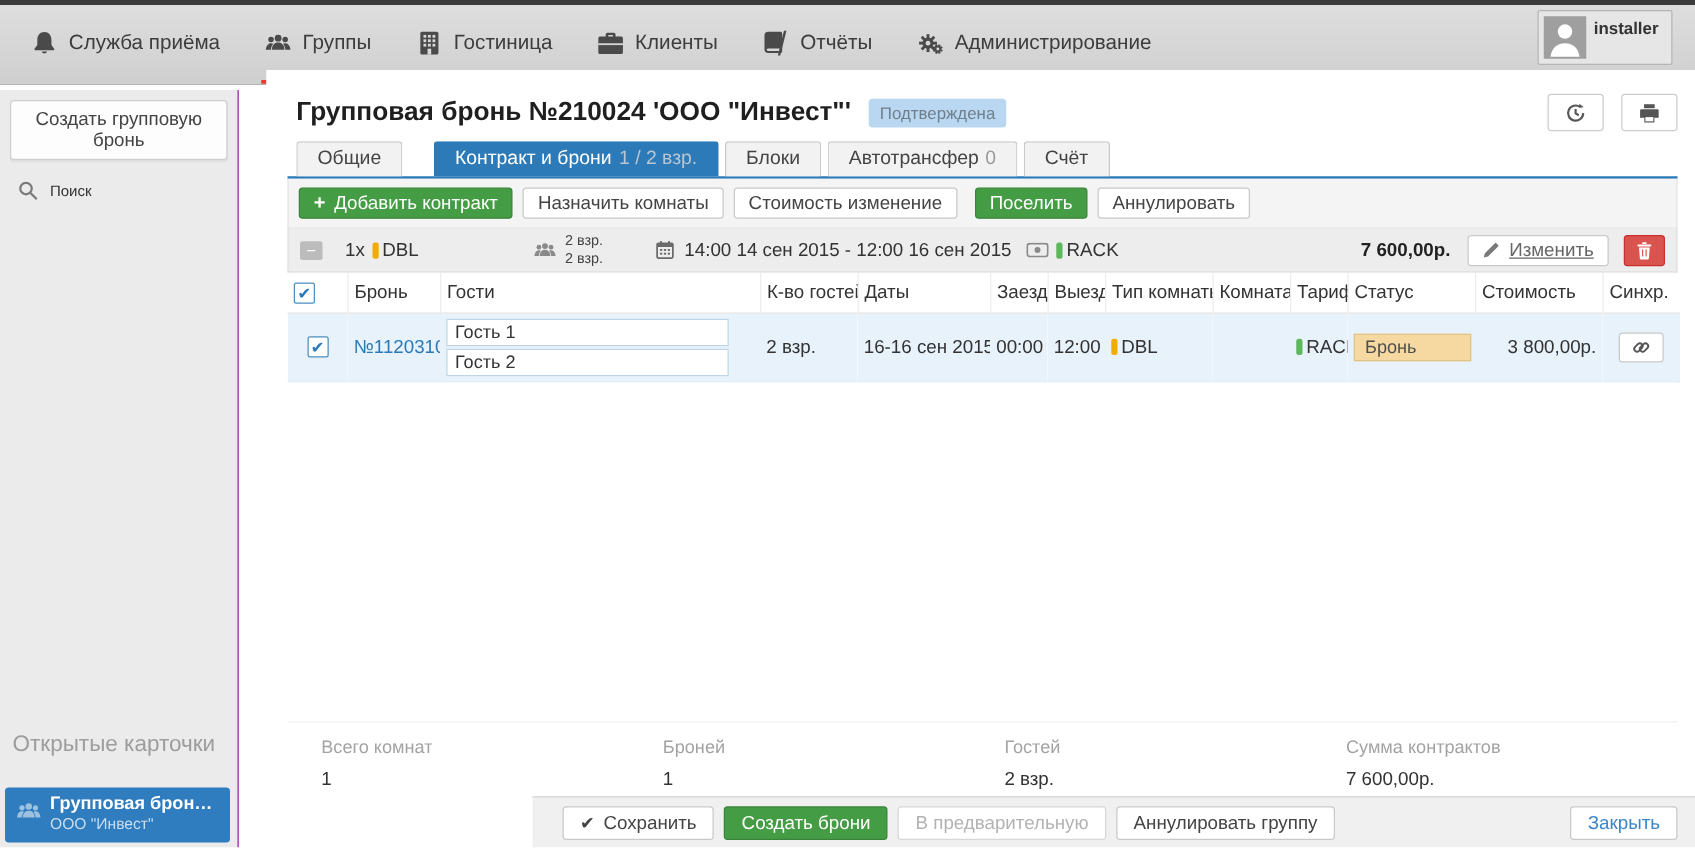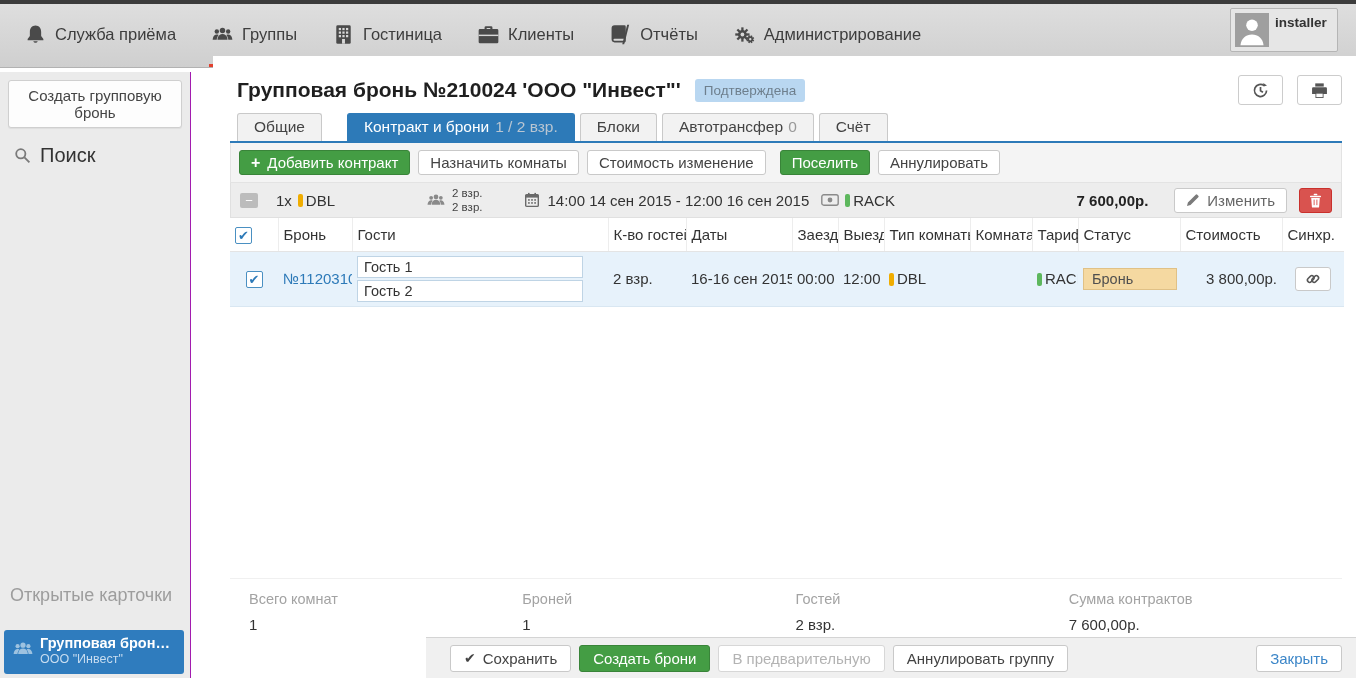--- a/index.html
+++ b/index.html
@@ -35,21 +35,21 @@
   
   .sidebar {
     position:absolute; top:56px; left:0; width:191px; bottom:0;
     background:#ebebeb; border-right:1px solid #a21caf;margin-top:16px;
   }
   .create-btn {
     display:block; margin:8px; padding:6px 4px; text-align:center;
     background:#fdfdfd; border:1px solid #cfcfcf; border-radius:3px;
     font-size:15px; color:#444; cursor:pointer; box-shadow:0 1px 1px rgba(0,0,0,.06);
   }
-  .search-row { display:flex; align-items:center; gap:9px; margin:16px 14px; font-size:20px; color:#333; cursor:pointer; }
+  .search-row { display:flex; align-items:center; gap:9px; margin:16px 14px; font-size:12px; color:#333; cursor:pointer; }
   .open-cards-label { position:absolute; left:10px; bottom:72px; font-size:18px; color:#9d9d9d; }
   .side-card {
     position:absolute; left:4px; right:6px; bottom:4px; height:44px;
     background:#2f7cbe; border-radius:3px; color:#fff; cursor:pointer;
     padding:5px 8px 5px 36px;
   }
   .side-card .ppl { position:absolute; left:9px; top:12px; width:20px; height:15px; color:#9dc2e0; }
   .side-card-title { font-size:14.5px; font-weight:bold; white-space:nowrap; overflow:hidden; text-overflow:ellipsis; }
   .side-card-sub { font-size:12.5px; color:#c8ddf0; margin-top:1px; }
 
@@ -105,21 +105,21 @@
   }
   .marker { width:5px; height:13px; border-radius:2px; display:inline-block; margin:0 3px 0 6px; vertical-align:-2px; }
   .marker.yellow { background:#f0ad00; }
   .marker.green { background:#5db75d; }
   .guests-block { display:flex; align-items:center; gap:7px; margin-left:92px; color:#555; }
   .guests-block .ppl { width:18px; height:13px; color:#8a8a8a; }
   .guests-lines { font-size:11.5px; line-height:1.25; color:#444; }
   .dates-block { display:flex; align-items:center; gap:7px; margin-left:42px; }
   .rate-block { display:flex; align-items:center; margin-left:12px; }
   .contract-total { margin-left:auto; font-weight:bold; color:#222; }
-  .edit-btn { margin-left:26px; color:#666; }
+  .edit-btn { margin-left:14px; color:#666;text-decoration:underline; }
   .edit-btn svg { width:14px; height:14px; }
   .trash-btn { margin-left:12px; background:#d9534f; border-color:#c9302c; padding:4px 9px; }
   .trash-btn svg { width:13px; height:15px; }
 
   table.grid { width:100%; border-collapse:collapse; font-size:15px; table-layout:fixed; }
   .grid th {
     font-weight:normal; text-align:left; color:#333; background:#fff;
     padding:7px 5px; border-left:1px solid #ededed; border-bottom:1px solid #e4e4e4;
     overflow:hidden; white-space:nowrap;
   }
@@ -142,21 +142,21 @@
     display:inline-block; min-width:94px; background:#f5d9a1; border:1px solid #e0c186;
     color:#4f4f4f; font-size:14.5px; padding:2px 8px; 
   }
   .price-cell { text-align:right; padding-right:12px; }
   .sync-btn { padding:3px 9px; }
   .sync-btn svg { width:16px; height:16px; }
 
   .empty-space { height:271px; background:#fff; }
 
   .summary { display:flex; padding:12px 0 0 19px; border-top:1px solid #f0f0f0; }
-  .summary-item { width:274px; }
+  .summary-item { width:274px;margin-left:8px; }
   .summary-label { font-size:14.5px; color:#a3a3a3; }
   .summary-value { font-size:15px; color:#333; margin-top:9px; }
 
   .footer {
     position:absolute; left:213px; right:0; bottom:0; height:41px;
     background:#f0f0f0; border-top:1px solid #d4d4d4;
     display:flex; align-items:center; gap:8px; padding:0 14px 0 24px;
   }
   .footer .btn { padding:4px 13px; }
   .btn-disabled { color:#b3b3b3; border-color:#d7d7d7; cursor:default; }

